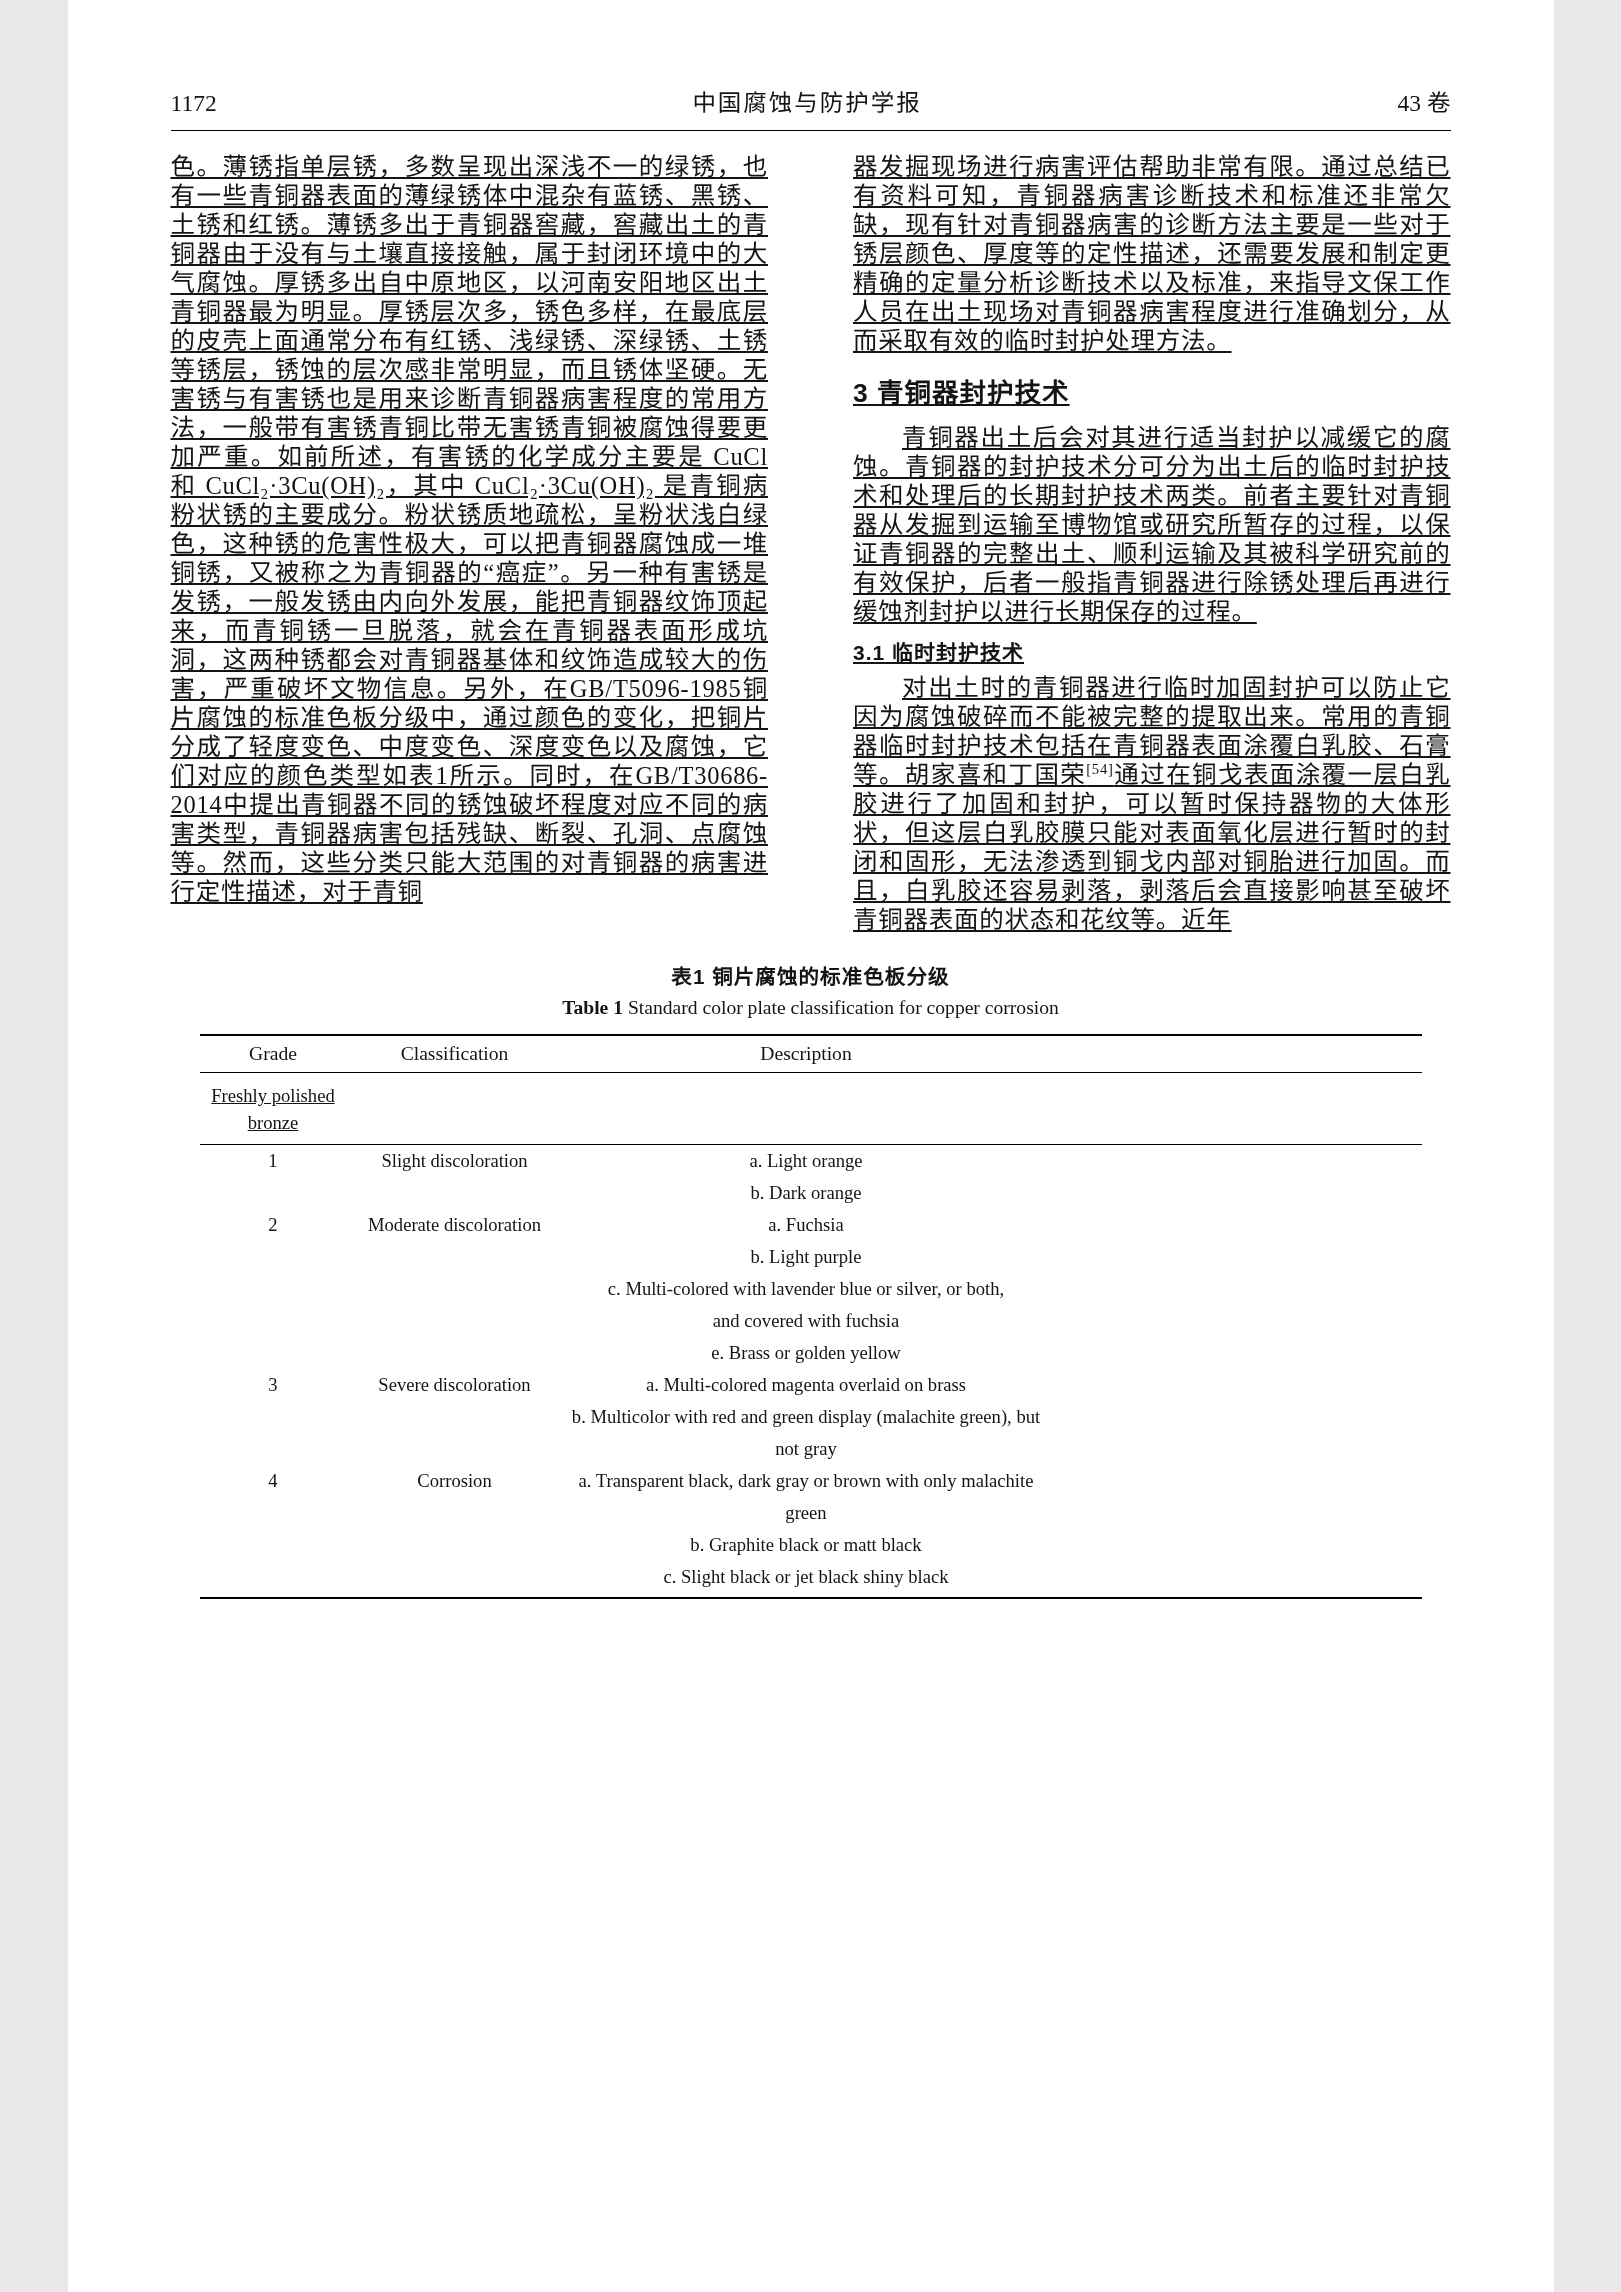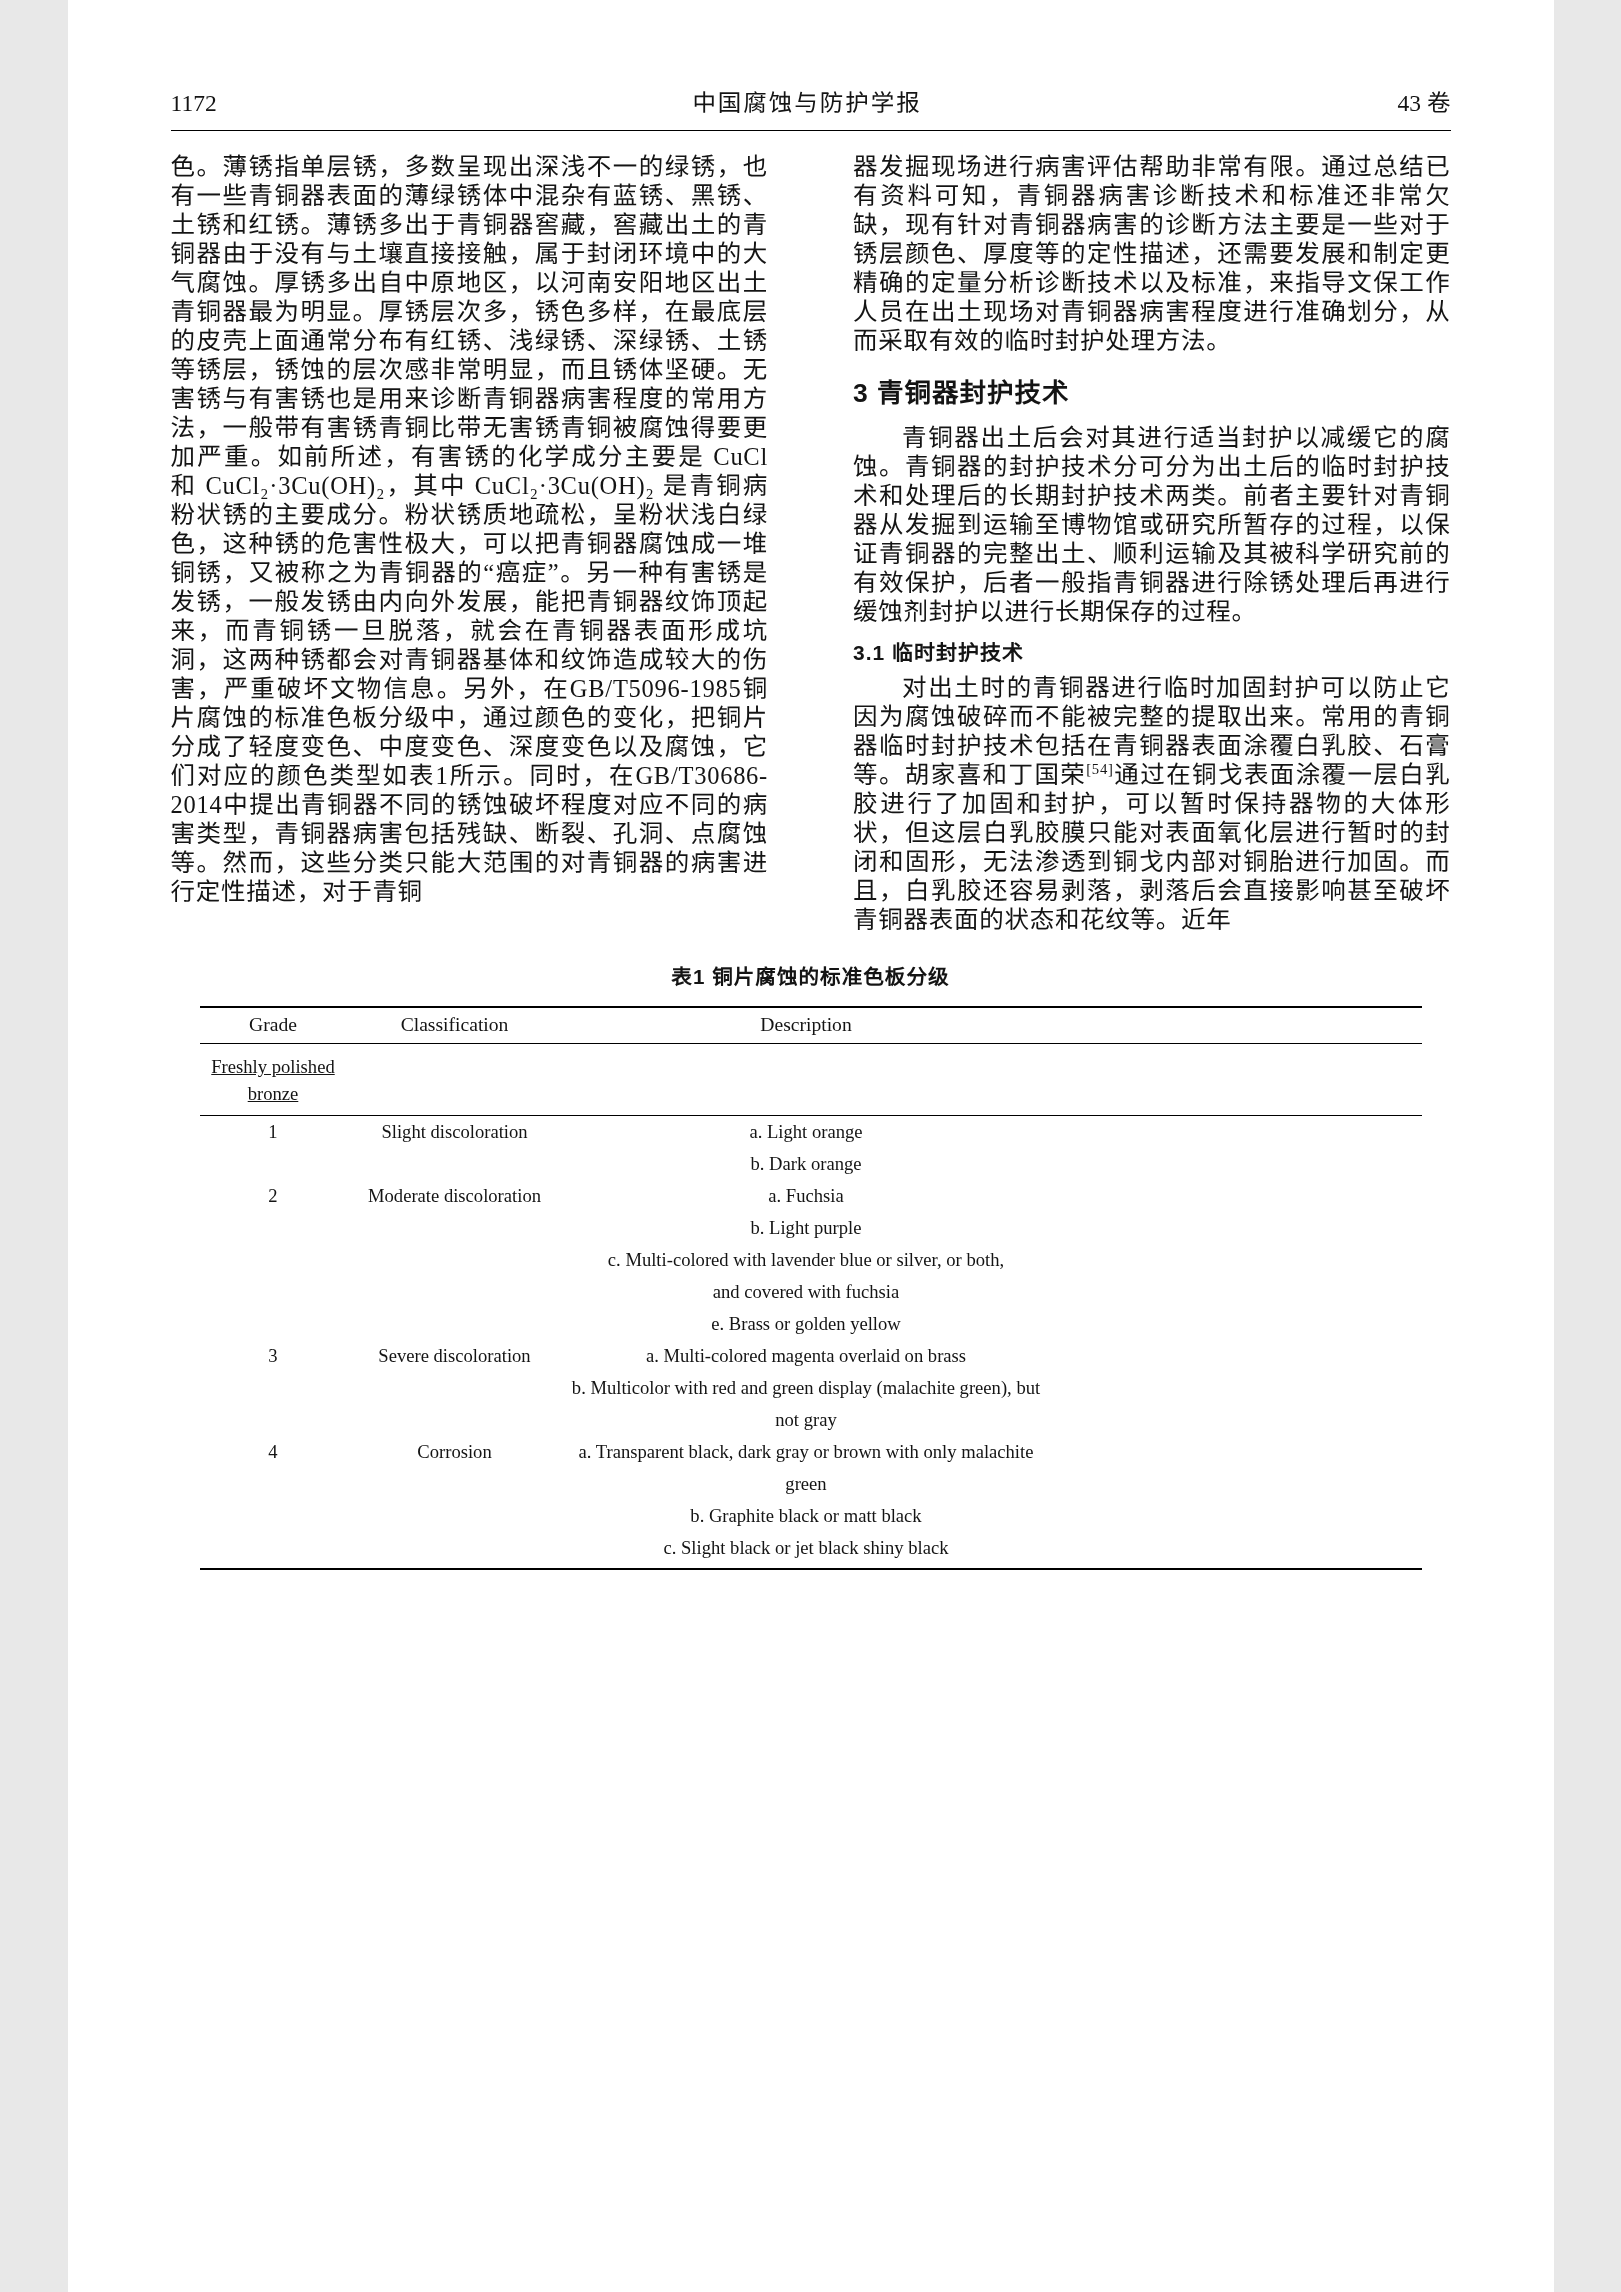--- a/index.html
+++ b/index.html
@@ -8,21 +8,21 @@
     font-family:"Liberation Serif","DejaVu Serif",serif; color:#141414;
     box-sizing:border-box; padding:84px 103px 0 103px; position:relative;
     overflow:hidden;
   }
   
   .running-head { display:flex; justify-content:space-between; align-items:baseline; font-size:23.5px; }
   .running-head .journal { letter-spacing:2px; }
   .head-rule { border-bottom:1.5px solid #000; margin-top:11.8px; margin-bottom:21.6px; }
 
   
-  .columns { display:flex; gap:85px; min-height:747px; align-items:flex-start; }
+  .columns { display:flex; gap:85px; min-height:747px; align-items:flex-start;text-decoration:underline; }
   .col { flex:1; min-width:0; }
   .body-p { margin:0; font-size:24.5px; line-height:29px; text-align:justify; letter-spacing:0.03em; }
   .body-p.indent { text-indent:2em; }
   sup { font-size:0.6em; line-height:0; }
 
   .sec-h {
     font-family:"Liberation Sans","DejaVu Sans",sans-serif;
     font-weight:bold; font-size:26.5px; margin:15.7px 0 12.7px 0; letter-spacing:1px;
   }
   .subsec-h {
@@ -70,20 +70,24 @@
       <h3 class="subsec-h">3.1  临时封护技术</h3>
       <p class="body-p indent">对出土时的青铜器进行临时加固封护可以防止它因为腐蚀破碎而不能被完整的提取出来。常用的青铜器临时封护技术包括在青铜器表面涂覆白乳胶、石膏等。胡家喜和丁国荣<sup>[54]</sup>通过在铜戈表面涂覆一层白乳胶进行了加固和封护，可以暂时保持器物的大体形状，但这层白乳胶膜只能对表面氧化层进行暂时的封闭和固形，无法渗透到铜戈内部对铜胎进行加固。而且，白乳胶还容易剥落，剥落后会直接影响甚至破坏青铜器表面的状态和花纹等。近年</p>
     </div>
   </div>
 
   <div class="table-captions">
     <div class="cap-cn">
       <span class="cap-label">表1</span>
       <span>铜片腐蚀的标准色板分级</span>
     </div>
+    <div class="cap-en">
+      <span class="cap-label">Table 1</span>
+      <span>Standard color plate classification for copper corrosion</span>
+    </div>
   </div>
 
   <div class="ctable">
     <div class="trow thead-row">
       <div class="tcell">Grade</div>
       <div class="tcell">Classification</div>
       <div class="tcell desc">Description</div>
     </div>
     <div class="tbody">
         <div class="trow baseline-row">

